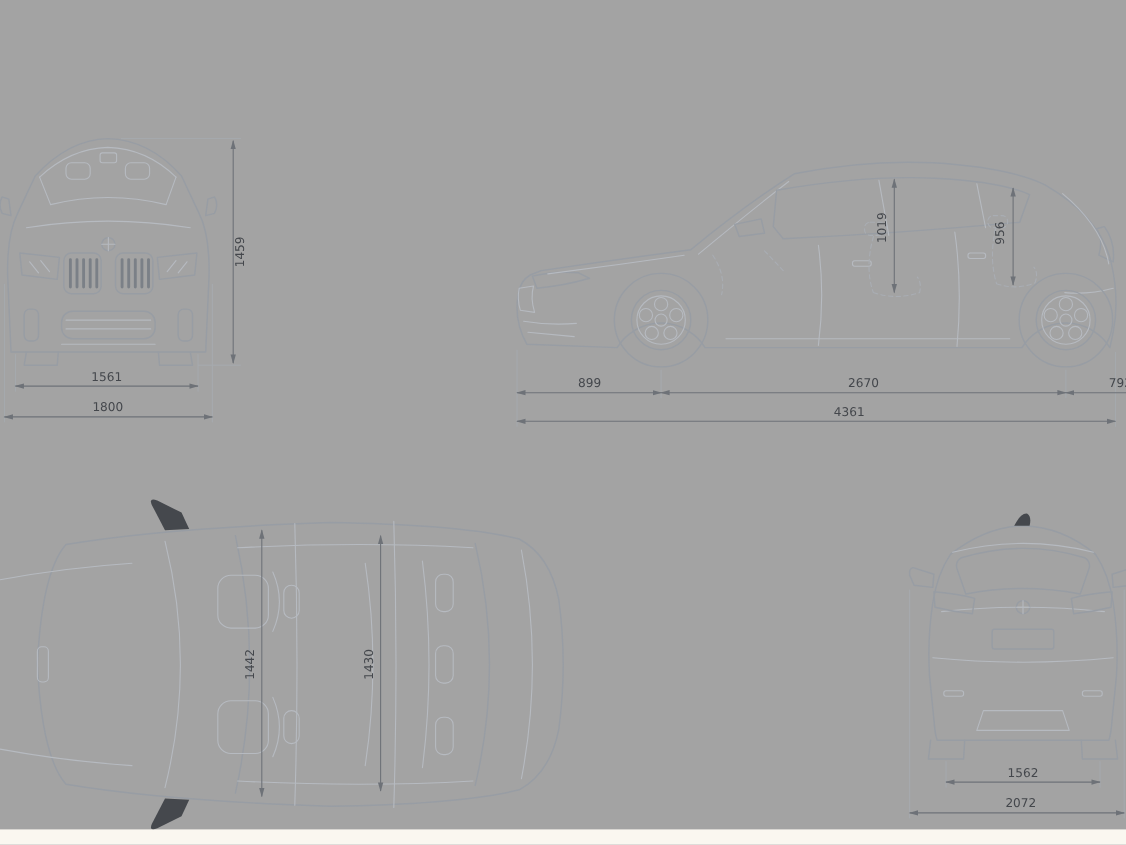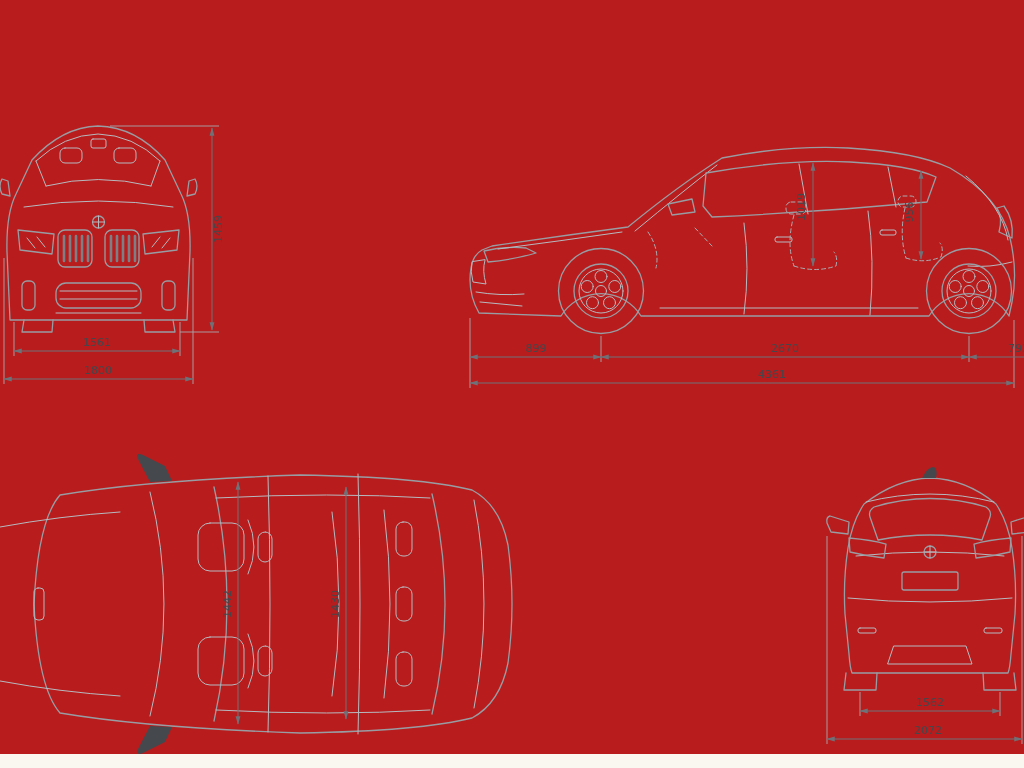--- a/index.html
+++ b/index.html
@@ -1,16 +1,16 @@
 <!DOCTYPE html>
 <html><head>
 <meta charset="utf-8">
 <style>
   html,body{margin:0;padding:0;background:#fff;}
-  .canvas{position:relative;width:1024px;height:768px;background:#b91c1c;overflow:hidden;}
+  .canvas{position:relative;width:1024px;height:768px;background:#a3a3a3;overflow:hidden;}
   .cream{position:absolute;left:0;bottom:0;width:1024px;height:14px;background:#faf7f0;}
   svg{position:absolute;left:0;top:0;display:block;}
   .car{fill:none;stroke:#989da4;stroke-width:1.3;stroke-linejoin:round;stroke-linecap:round;}
   .carlight{fill:none;stroke:#b6bac0;stroke-width:1;stroke-linejoin:round;stroke-linecap:round;}
   .bar{stroke:#7b8087;stroke-width:2.6;stroke-linecap:round;}
   .dash{fill:none;stroke:#a9adb3;stroke-width:1;stroke-dasharray:4 3;stroke-linecap:round;}
   .dim{fill:none;stroke:#6e7278;stroke-width:1;}
   .ext{fill:none;stroke:#a6aaaf;stroke-width:0.9;}
   .dimtext{font-family:"DejaVu Sans","Liberation Sans",sans-serif;font-size:11px;fill:#44474c;}
   .darkfill{fill:#45484d;stroke:none;}

